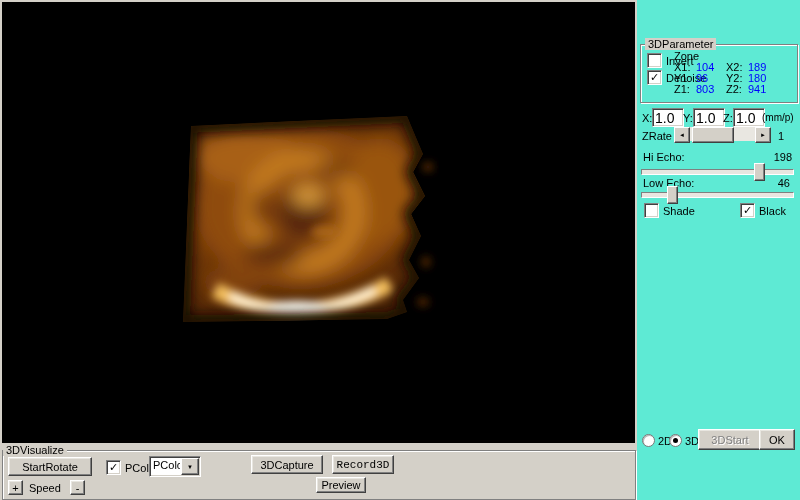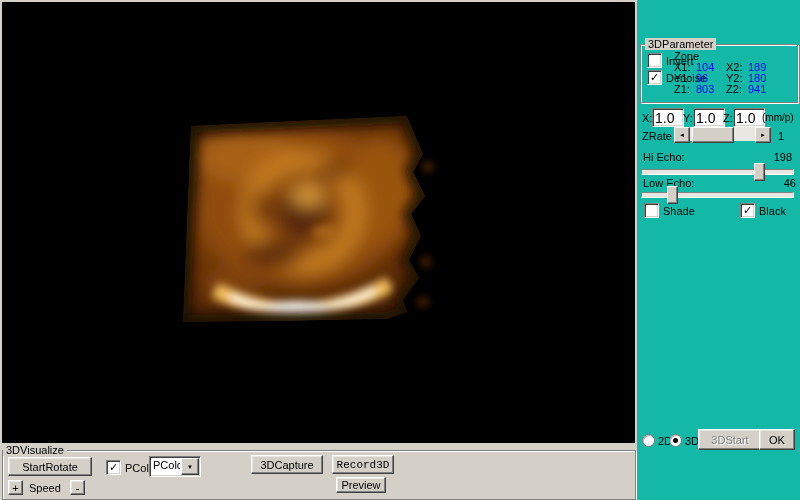--- a/index.html
+++ b/index.html
@@ -95,21 +95,21 @@
     box-shadow:inset 1px 1px 0 #404040, inset -1px -1px 0 #d4d0c8;cursor:pointer;}
   .combo .combo-text{flex:1;padding:2px 2px 0 3px;overflow:hidden;white-space:nowrap;}
   .combo .combo-btn{
     width:16px;background:#d4d0c8;flex:0 0 16px;margin:1px;
     border:1px solid;border-color:#ffffff #404040 #404040 #ffffff;
     box-shadow:inset -1px -1px 0 #808080;
     display:flex;align-items:center;justify-content:center;font-size:6px;line-height:6px;
   }
 
   
-  .right-panel{position:absolute;left:637px;top:0;width:163px;height:500px;background:#14b8a6;}
+  .right-panel{position:absolute;left:637px;top:0;width:163px;height:500px;background:#5eead4;}
   .bottom-bar{position:absolute;left:0;top:443px;width:637px;height:57px;background:#d4d0c8;}
 
   .zone-row{display:flex;height:11px;line-height:11px;}
   .zone-row .zl{width:22px;}
   .zone-row .zv{width:30px;color:#0000ff;}
 </style>
 </head>
 <body>
 
 <div class="window">
@@ -226,21 +226,21 @@
     <span class="lbl" style="left:141px;top:130px;">1</span>
 
     <span class="lbl" style="left:6px;top:151px;">Hi Echo:</span>
     <span class="lbl" style="right:8px;top:151px;">198</span>
     <div class="slider" style="left:4px;top:163px;width:153px;">
       <span class="track"></span>
       <span class="thumb" style="left:113px;"></span>
     </div>
 
     <span class="lbl" style="left:6px;top:177px;">Low Echo:</span>
-    <span class="lbl" style="right:4px;top:177px;">46</span>
+    <span class="lbl" style="right:10px;top:177px;">46</span>
     <div class="slider" style="left:4px;top:186px;width:153px;">
       <span class="track"></span>
       <span class="thumb" style="left:26px;"></span>
     </div>
 
     <div class="cbrow" style="left:7px;top:203px;">
       <span class="cb"></span>
       <span>Shade</span>
     </div>
     <div class="cbrow" style="left:103px;top:203px;">
@@ -277,16 +277,16 @@
     </div>
     <div class="combo" style="left:149px;top:13px;width:50px;">
       <span class="combo-text">PColor</span>
       <span class="combo-btn">
           <span>▼</span>
         </span>
     </div>
 
     <button class="btn" style="left:251px;top:12px;width:72px;height:19px;">3DCapture</button>
     <button class="btn" style="left:332px;top:12px;width:62px;height:19px;font-family:Liberation Mono, monospace;">Record3D</button>
-    <button class="btn" style="left:336px;top:34px;width:50px;height:16px;">Preview</button>
+    <button class="btn" style="left:316px;top:34px;width:50px;height:16px;">Preview</button>
   </div>
 
 </div>
 
 </body></html>

